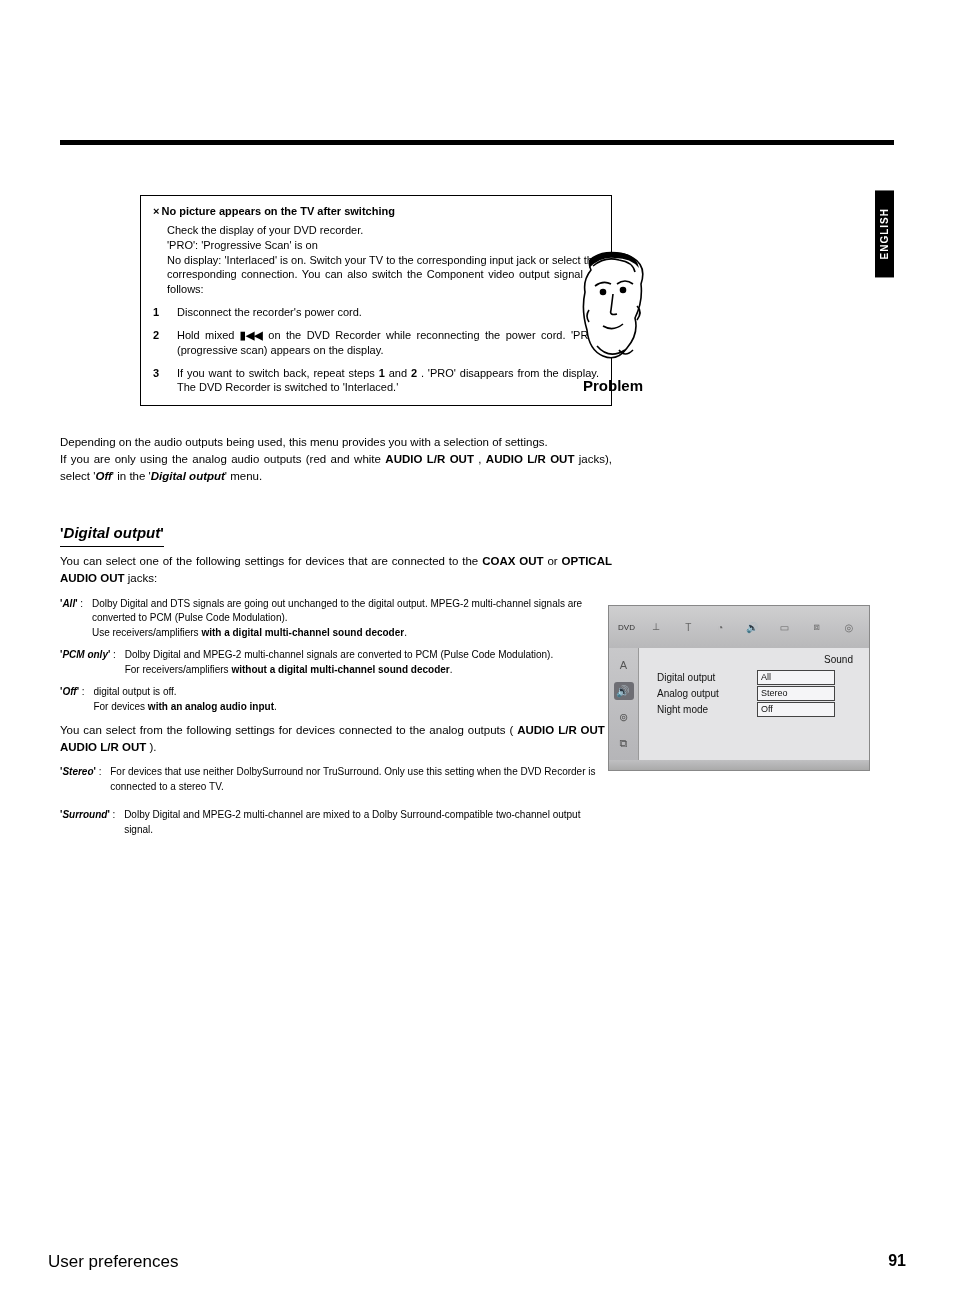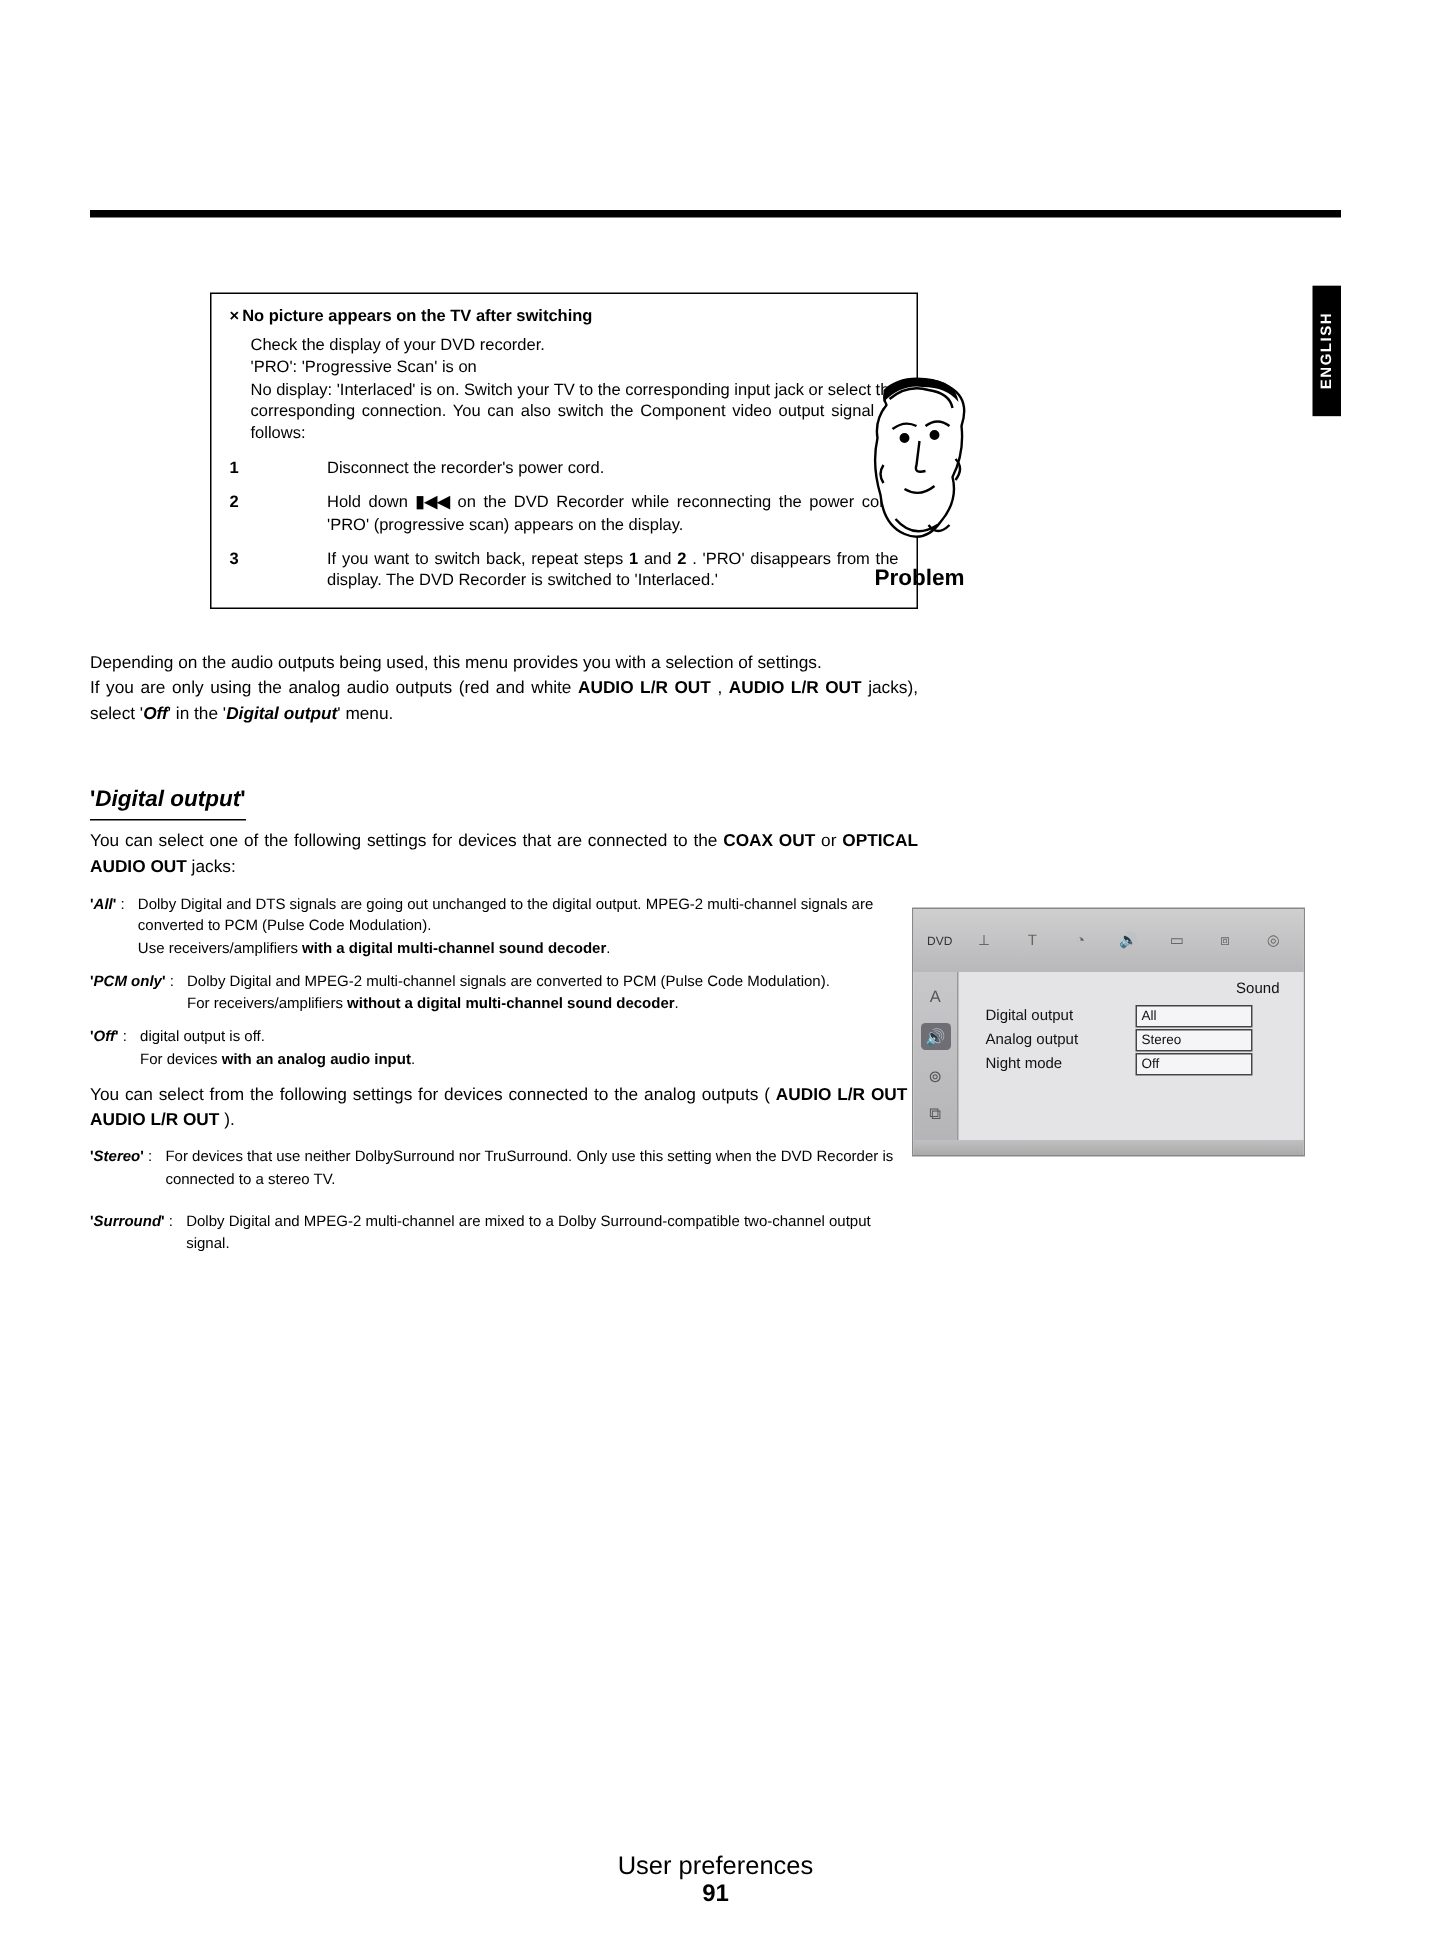--- a/index.html
+++ b/index.html
@@ -64,21 +64,20 @@
   }
   .problem-box .step .num {
     color: #000;
     font-weight: bold;
     width: 8px;
     flex-shrink: 0;
   }
   .problem-box .step .txt {
     text-align: justify;
     flex: 1;
-    margin-left: 41px;
   }
   .rewind-glyph {
     display: inline-block;
     font-weight: bold;
   }
   .face-wrap {
     position: absolute;
     left: 568px;
     top: 250px;
     width: 90px;
@@ -254,22 +253,21 @@
     background: linear-gradient(#c0c0c2, #aaa);
   }
 
   .footer {
     position: absolute;
     left: 48px;
     right: 48px;
     bottom: 30px;
     display: flex;
     justify-content: space-between;
-    align-items: center;
-    flex-direction: column;
+    align-items: flex-start;
   }
   .footer-left { font-size: 17px; }
   .footer-right { font-size: 16px; font-weight: bold; }
 </style>
 </head>
 <body>
 
 <div class="page">
 
   <div class="topbar"></div>
@@ -286,21 +284,21 @@
       <div>'PRO': 'Progressive Scan' is on</div>
       <div>No display: 'Interlaced' is on. Switch your TV to the corresponding input jack or select the corresponding connection. You can also switch the Component video output signal as follows:</div>
     </div>
     <div class="step">
       <div class="num">1</div>
       <div class="txt">Disconnect the recorder's power cord.</div>
     </div>
     <div class="step">
       <div class="num">2</div>
       <div class="txt">
-        <span>Hold down </span><span class="rewind-glyph">▮◀◀</span><span> on the DVD Recorder while reconnecting the power cord. 'PRO' (progressive scan) appears on the display.</span>
+        <span>Hold mixed </span><span class="rewind-glyph">▮◀◀</span><span> on the DVD Recorder while reconnecting the power cord. 'PRO' (progressive scan) appears on the display.</span>
       </div>
     </div>
     <div class="step">
       <div class="num">3</div>
       <div class="txt">
         <span>If you want to switch back, repeat steps </span><b>1</b><span> and </span><b>2</b><span> . 'PRO' disappears from the display. The DVD Recorder is switched to 'Interlaced.'</span>
       </div>
     </div>
   </div>
 

